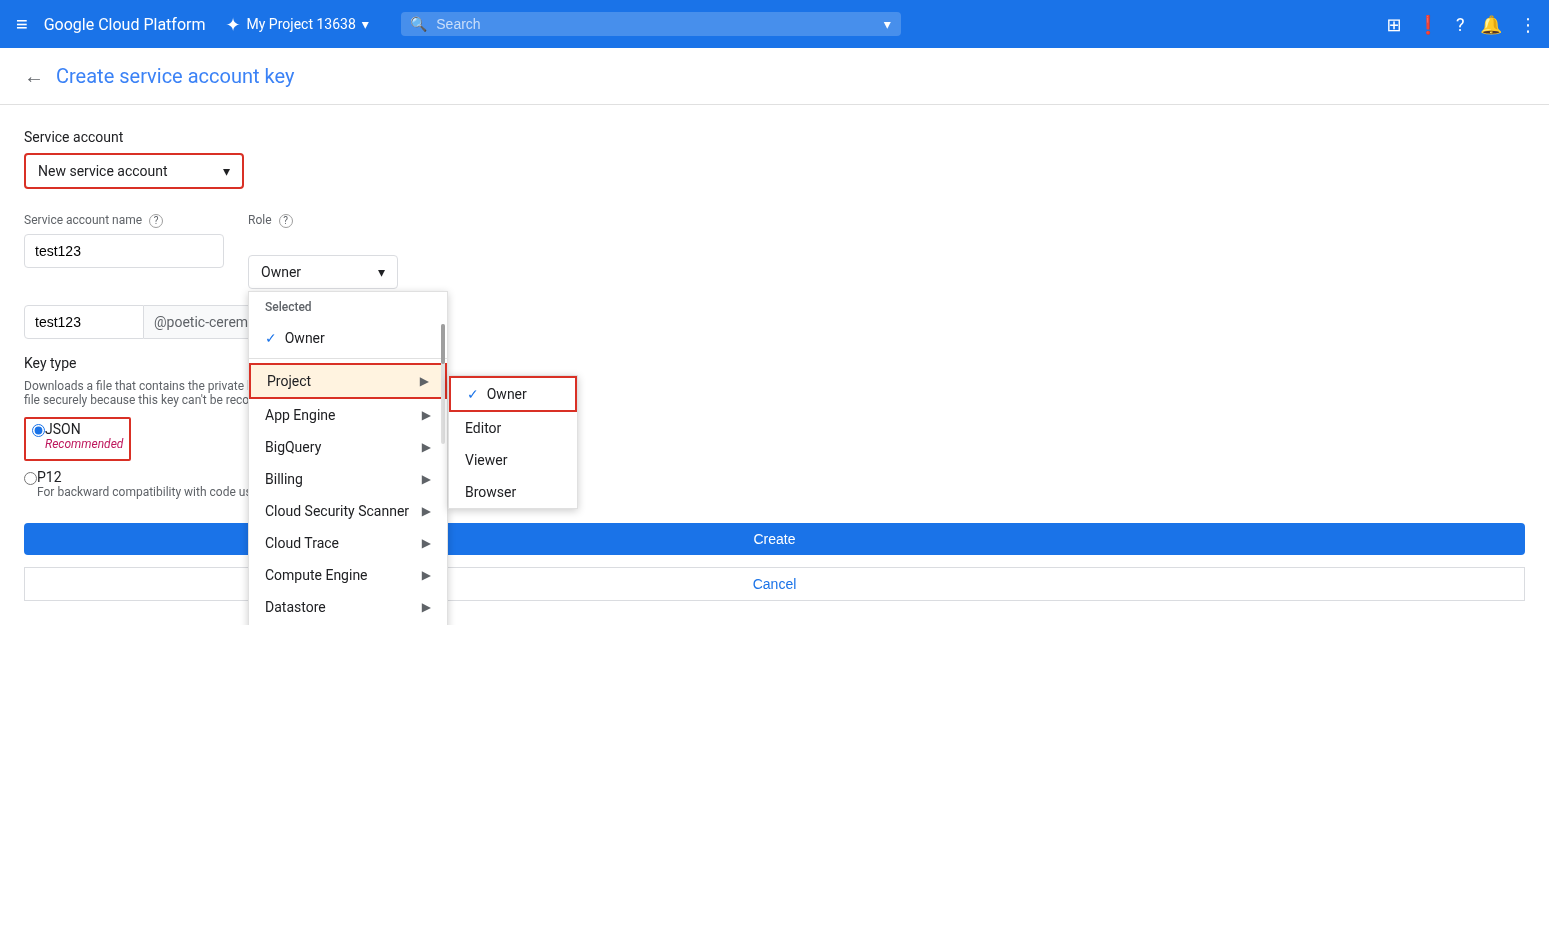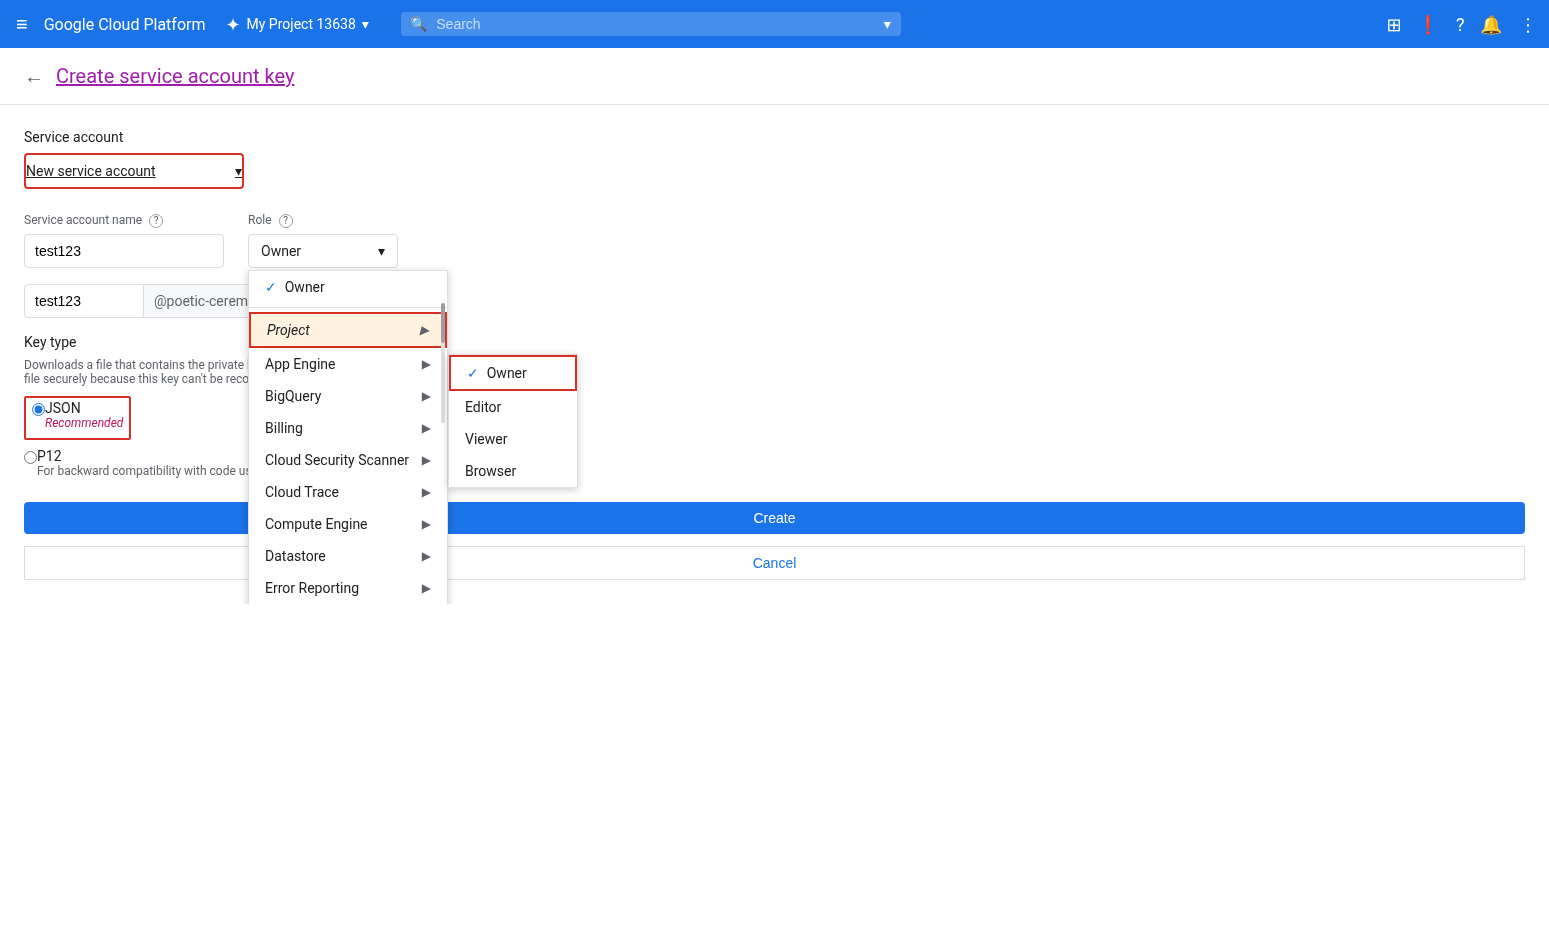--- a/index.html
+++ b/index.html
@@ -34,35 +34,35 @@
     .top-nav .nav-icons { margin-left: auto; display: flex; align-items: center; gap: 16px; }
     .top-nav .nav-icons span { font-size: 18px; cursor: pointer; }
 
     
     .page-header {
       display: flex; align-items: center; gap: 12px;
       padding: 16px 24px;
       border-bottom: 1px solid #e0e0e0;
     }
     .page-header .back-arrow { font-size: 20px; color: #5f6368; cursor: pointer; }
-    .page-header h1 { font-size: 20px; font-weight: 400; color: #a21caf; text-decoration: underline; }
+    .page-header h1 { font-size: 20px; font-weight: 400; color: #3b82f6; }
 
     
     .main-content { padding: 24px; }
 
     
     .form-label { font-size: 12px; color: #5f6368; margin-bottom: 6px; display: block; }
     .form-label-main { font-size: 14px; color: #202124; margin-bottom: 8px; display: block; }
 
     
     .service-account-section { margin-bottom: 24px; }
     .service-account-dropdown {
       width: 220px; border: 1px solid #dadce0; border-radius: 4px;
-      padding: 8px 0; display: flex; align-items: center; justify-content: space-between;
-      cursor: pointer; font-size: 14px; background: #fff; text-decoration: underline;
+      padding: 8px 12px; display: flex; align-items: center; justify-content: space-between;
+      cursor: pointer; font-size: 14px; background: #fff;
     }
 
     
     .form-row { display: flex; gap: 24px; margin-bottom: 16px; }
 
     
     .form-field { display: flex; flex-direction: column; }
     .form-field input {
       border: 1px solid #dadce0; border-radius: 4px; padding: 8px 10px;
       font-size: 14px; outline: none; width: 200px;
@@ -74,21 +74,21 @@
       border: 1px solid #dadce0; border-radius: 4px 0 0 4px; padding: 8px 10px;
       font-size: 14px; outline: none; width: 120px;
     }
     .service-id-suffix {
       border: 1px solid #dadce0; border-left: none; border-radius: 0 4px 4px 0;
       padding: 8px 10px; font-size: 14px; background: #f8f9fa; color: #5f6368;
       white-space: nowrap; overflow: hidden; max-width: 180px;
     }
 
     
-    .role-field { display: flex; flex-direction: column; position: relative; }
+    .role-field { display: flex; flex-direction: column; position: relative; gap: 21px; }
     .role-dropdown {
       border: 1px solid #dadce0; border-radius: 4px; padding: 8px 12px;
       display: flex; align-items: center; justify-content: space-between;
       cursor: pointer; font-size: 14px; background: #fff; width: 150px;
     }
 
     
     .key-type-section { margin-bottom: 24px; }
     .key-type-desc { font-size: 12px; color: #5f6368; margin-bottom: 8px; max-width: 290px; }
 
@@ -213,26 +213,27 @@
         <span>Role</span>
         <span class="help-icon">?</span>
       </label>
       <div class="dropdown-container">
         <div class="role-dropdown">
           <span>Owner</span>
           <span>▾</span>
         </div>
 
         <div class="role-menu">
+          <div class="menu-section-header">Selected</div>
           <div class="menu-item selected">
             <span class="check">✓</span>
             <span>Owner</span>
           </div>
           <div class="menu-divider"></div>
-          <div class="menu-item highlighted" style="border:2px solid #d93025;font-style:italic;">
+          <div class="menu-item highlighted" style="border:2px solid #d93025;">
             <span>Project</span>
             <span class="arrow">▶</span>
           </div>
           <div class="menu-item">
             <span>App Engine</span>
             <span class="arrow">▶</span>
           </div>
           <div class="menu-item">
             <span>BigQuery</span>
             <span class="arrow">▶</span>

